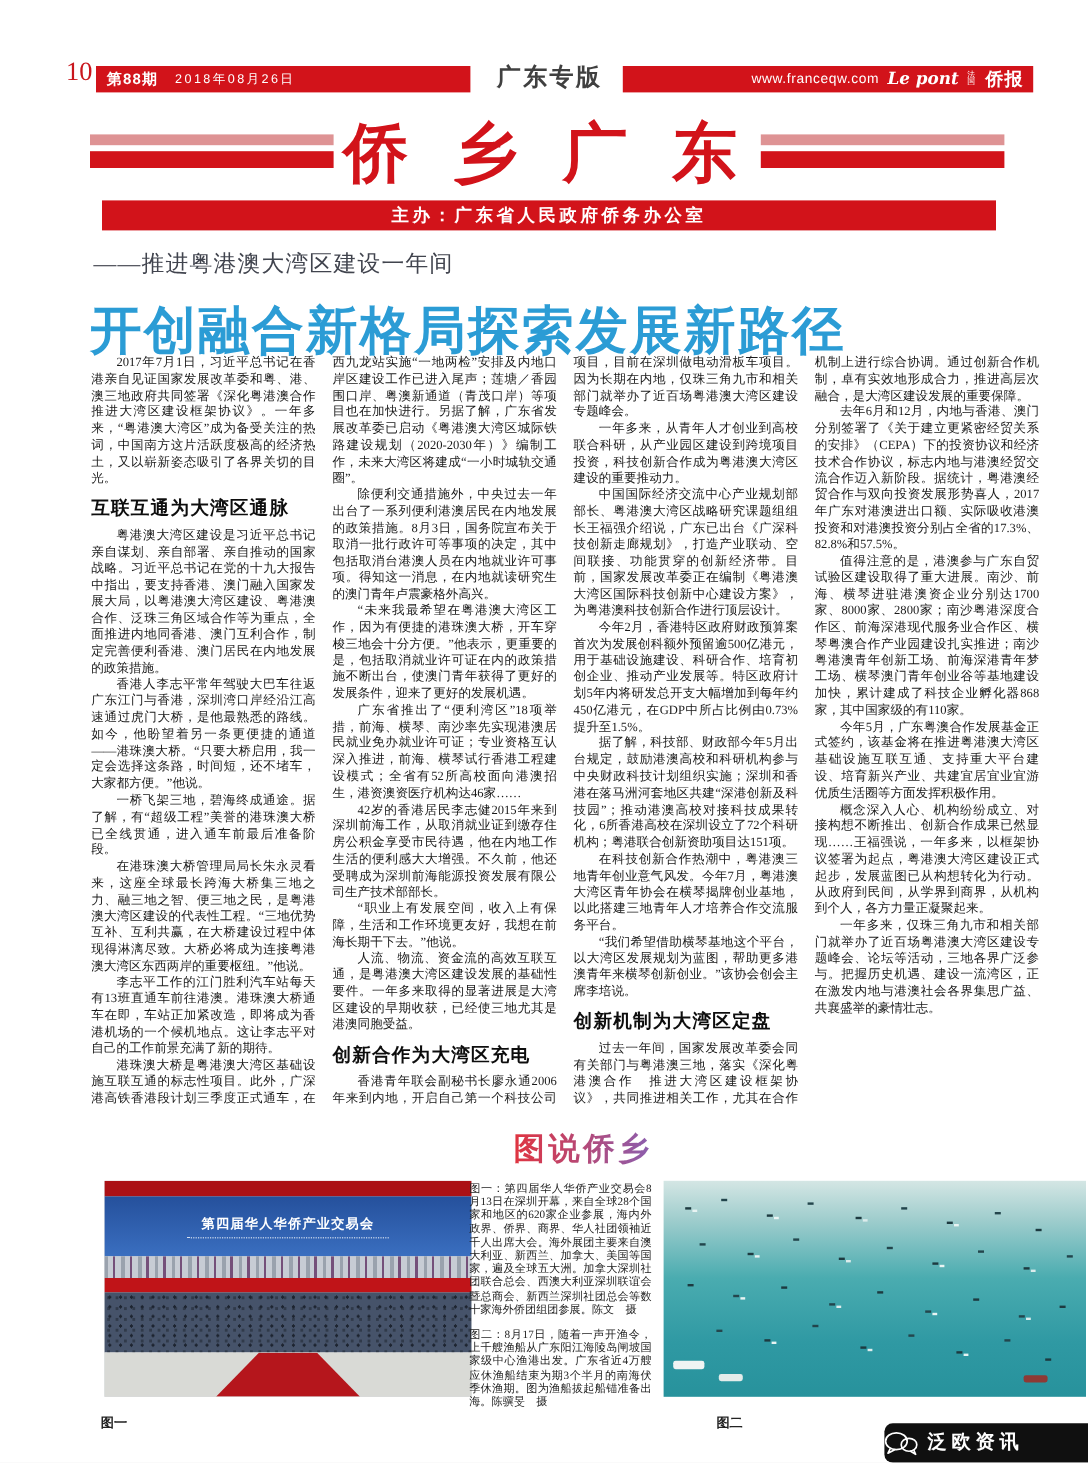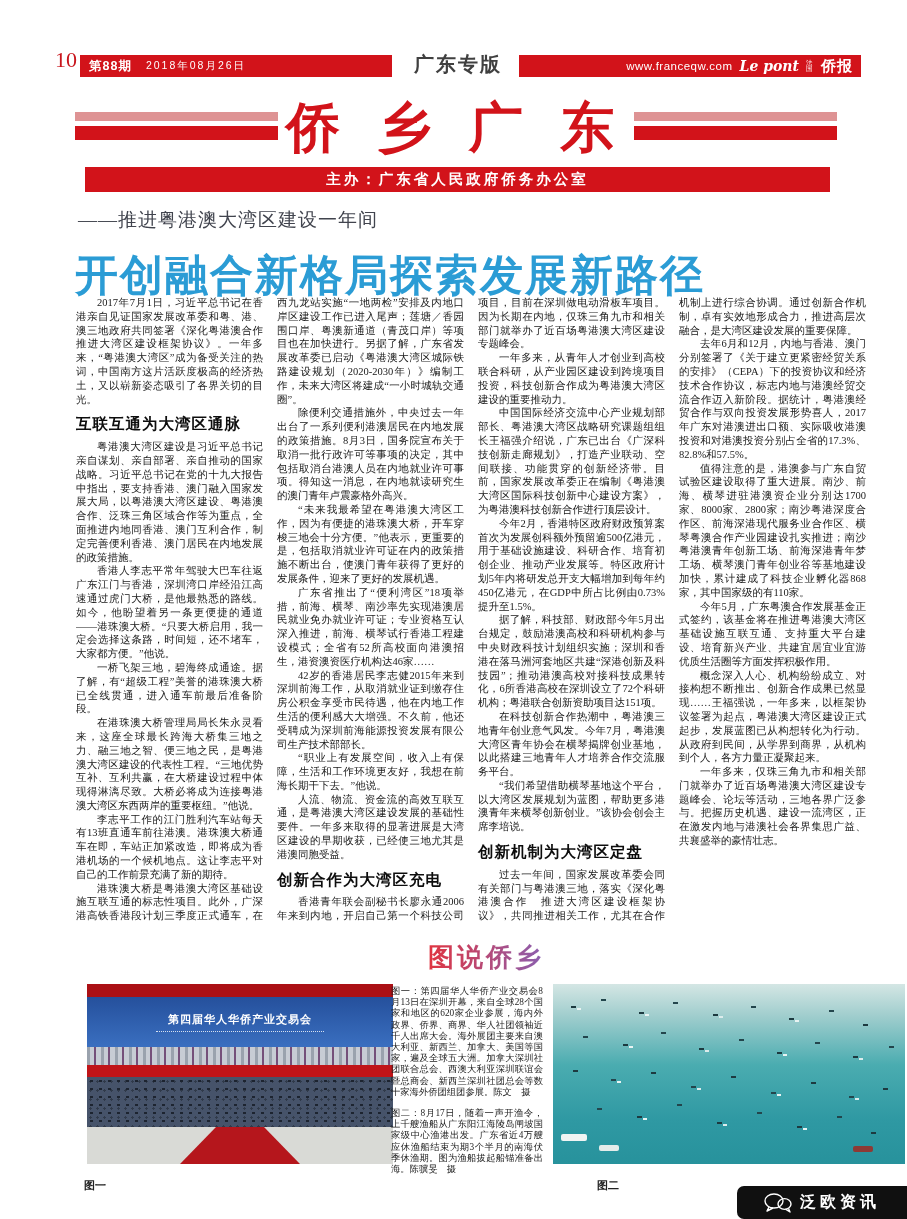--- a/index.html
+++ b/index.html
@@ -94,21 +94,21 @@
             font-size:9.3px;line-height:11.2px;text-align:justify;color:#222;}
   .captions p{margin:0 0 10px 0;}
   .photo-label{position:absolute;top:1166px;font-size:11px;font-weight:bold;color:#222;
                font-family:"Liberation Sans","DejaVu Sans",sans-serif;margin-top:12px;}
   #label1{left:84px;} #label2{left:597px;}
 
   
   .french{position:absolute;left:0;top:1226px;width:737px;text-align:center;font-size:14px;
           color:#2a2a2a;font-family:"Liberation Sans","DejaVu Sans",sans-serif;}
   .brand{position:absolute;left:737px;top:1186px;width:170px;height:33px;background:#101010;
-         border-radius:7px 0 0 7px;display:flex;align-items:center;justify-content:center;gap:8px;}
+         border-radius:7px 0 0 7px;display:flex;align-items:center;justify-content:flex-start;gap:8px;}
   .brand-text{color:#fff;font-size:16px;font-weight:bold;letter-spacing:4px;
               font-family:"Liberation Sans","DejaVu Sans",sans-serif;}
 </style>
 </head>
 <body>
 
 <div class="page">
 
   <div class="pagenum">10</div>
   <div class="issue-bar sans">

